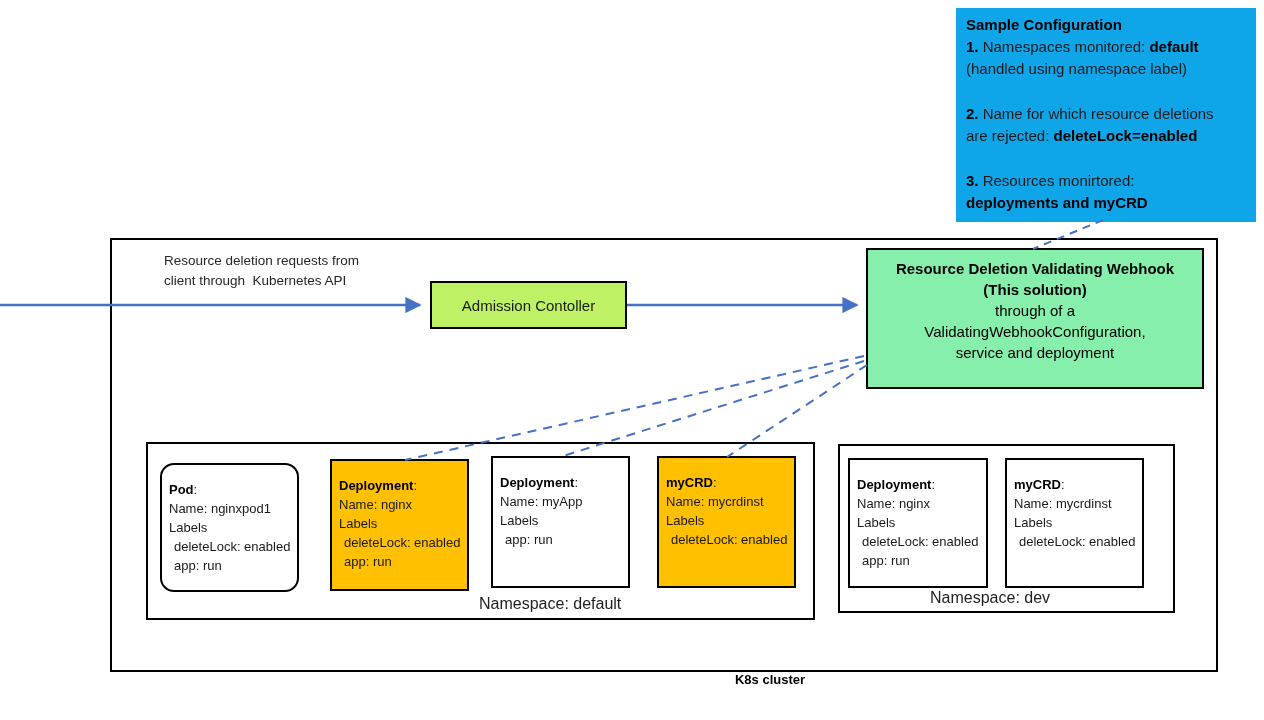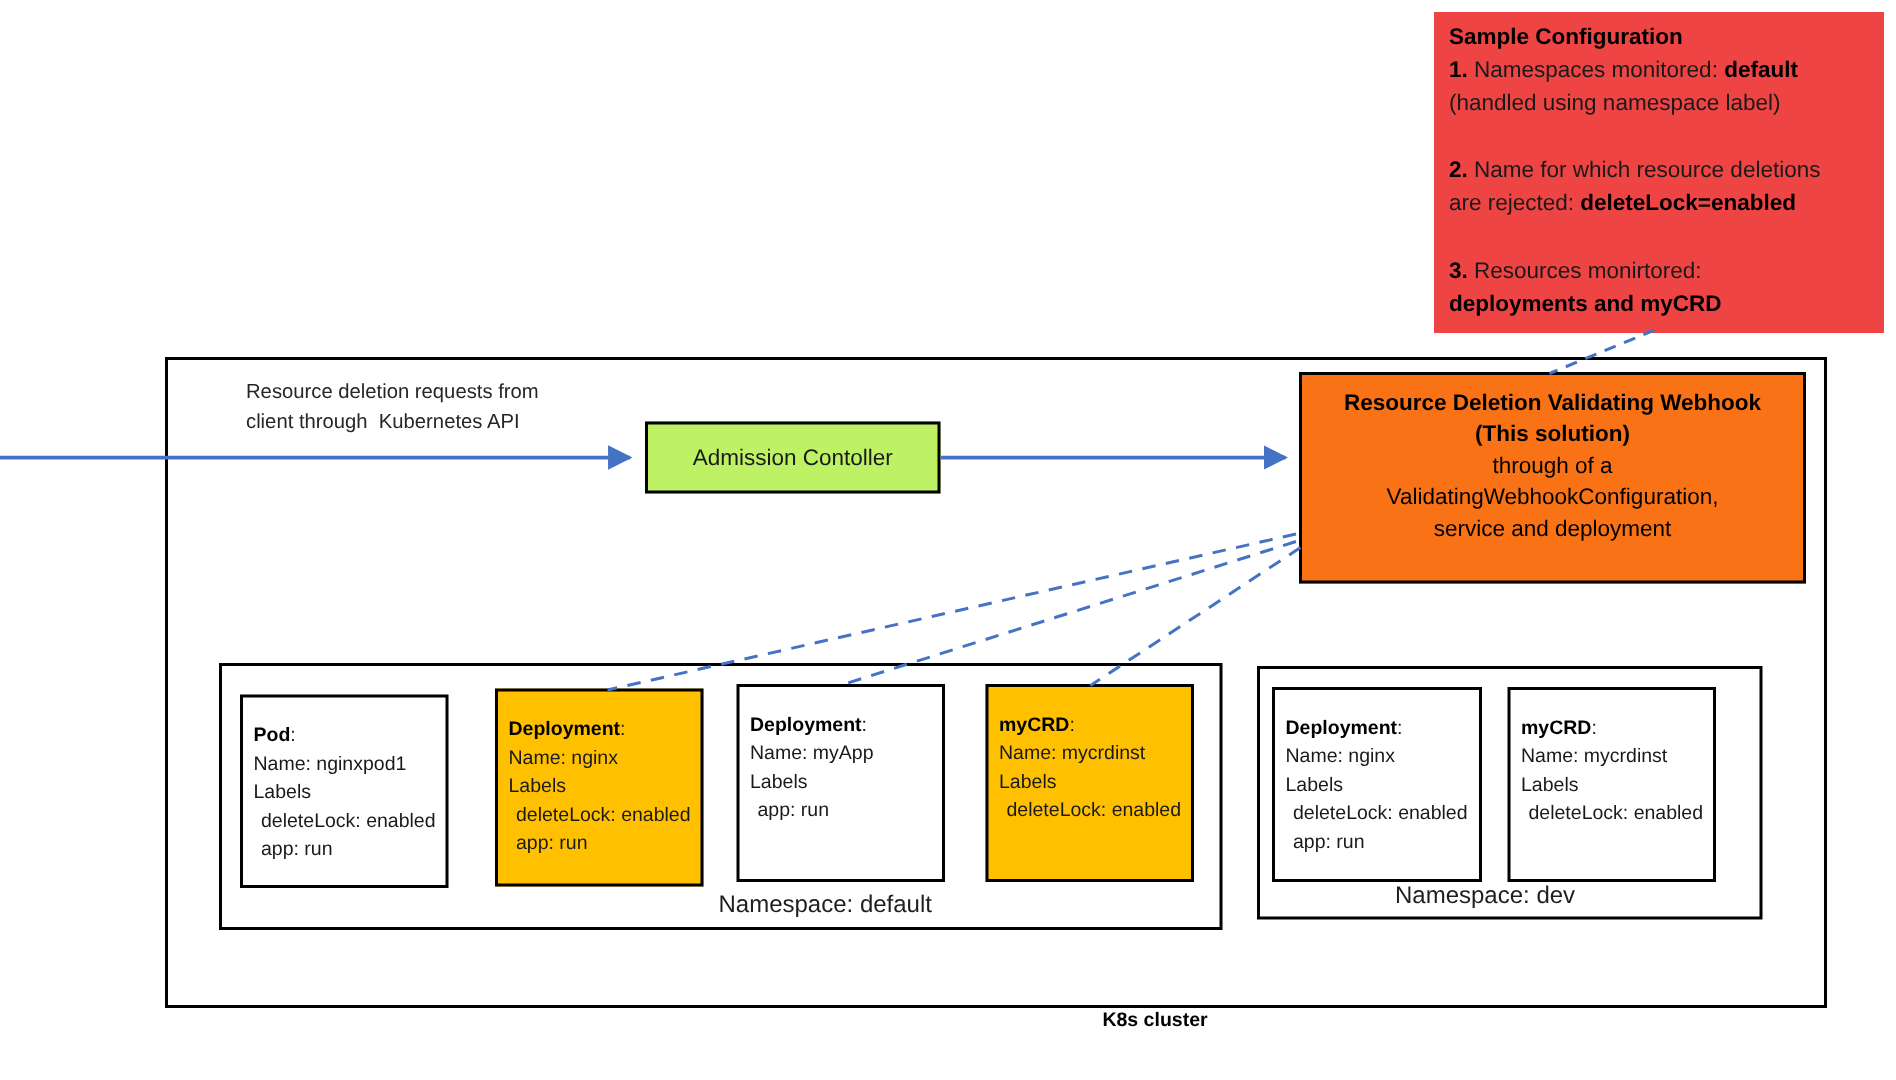--- a/index.html
+++ b/index.html
@@ -44,52 +44,52 @@
     line-height: 19px;
     padding: 15px 4px 0 7px;
     color: #1a1a1a;
     white-space: nowrap;
     overflow: hidden;
   }
   .res-box.orange { background: #FFC000; }
   .res-box .b { font-weight: bold; color: #000; }
   .res-box .label-line { padding-left: 5px; }
 
-  .pod-box        { left: 160px;  top: 463px; width: 139px; height: 129px; }
+  .pod-box        { left: 160px;  top: 463px; width: 139px; height: 129px; border-radius: 14px; }
   .dep-nginx      { left: 330px;  top: 459px; width: 139px; height: 132px; }
   .dep-myapp      { left: 491px;  top: 456px; width: 139px; height: 132px; }
   .mycrd-default  { left: 657px;  top: 456px; width: 139px; height: 132px; }
   .dep-nginx-dev  { left: 848px;  top: 458px; width: 140px; height: 130px; }
   .mycrd-dev      { left: 1005px; top: 458px; width: 139px; height: 130px; }
 
   
   .admission-box {
     left: 430px; top: 281px; width: 197px; height: 48px;
     border: 2px solid #000;
     background: #bef264;
     display: flex; align-items: center; justify-content: center;
     font-size: 15px; color: #1a1a1a;
   }
 
   
   .webhook-box {
     left: 866px; top: 248px; width: 338px; height: 141px;
-    background: #f97316;
+    background: #86efac;
     border: 2px solid #000;
     text-align: center;
     font-size: 15px; line-height: 21px;
     padding-top: 8px;
     color: #000;
   }
   .webhook-box .b { font-weight: bold; }
 
   
   .config-box {
     left: 956px; top: 8px; width: 300px; height: 214px;
-    background: #ef4444;
+    background: #0ea5e9;
     font-size: 15px; line-height: 22px;
     padding: 6px 10px;
     color: #1a1a1a;
     white-space: nowrap;
   }
   .config-box .b { font-weight: bold; color: #000; }
   .config-box .group-gap { margin-top: 23px; }
   .config-title { font-weight: bold; color: #000; }
 
   

